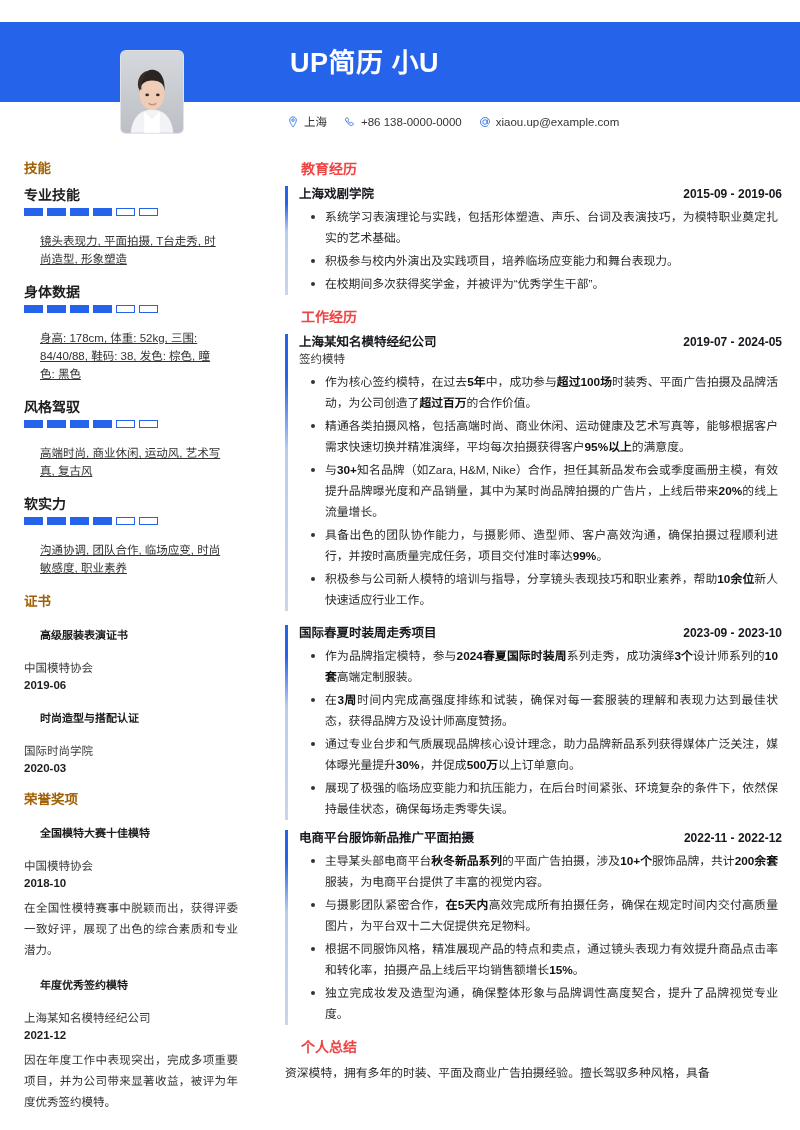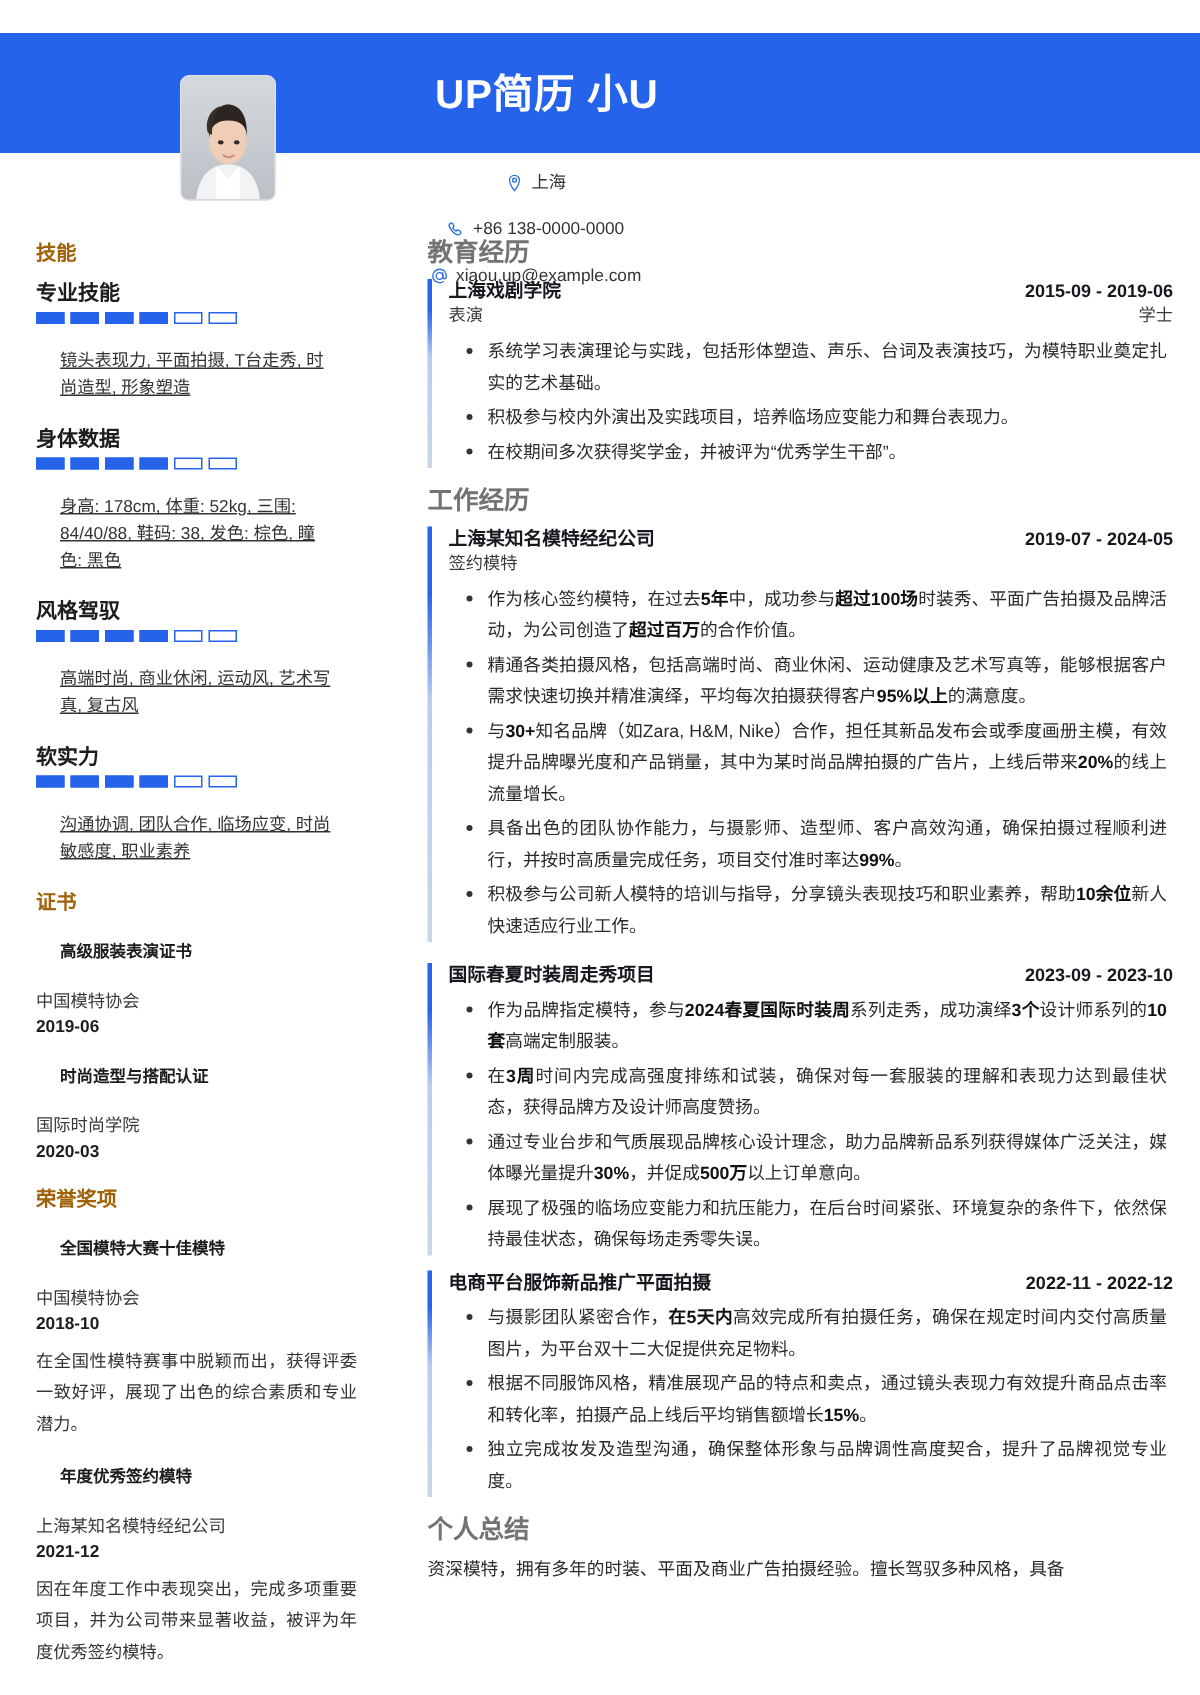--- a/index.html
+++ b/index.html
@@ -45,21 +45,20 @@
 
   .contact-row {
     position: absolute;
     left: 287px; top: 115px;
     display: flex;
     align-items: center;
     gap: 17px;
     font-size: 11.5px;
     color: #333;
     line-height: 14px;
-    flex-direction: column;
   }
   .contact-item { display: flex; align-items: center; gap: 5px; white-space: nowrap;}
   .contact-item .ci-ico { width: 12px; height: 12px; display:block; color:#2f6fe0; flex:0 0 auto;}
   .contact-item .ci-ico svg { display:block; width:12px; height:12px; }
 
   
   .col-left {
     position: absolute;
     left: 0; top: 160px;
     width: 262px;
@@ -107,22 +106,22 @@
     line-height: 17px; margin: 0 0 2px 0;
   }
   .sb-entry-desc {
     font-size: 11.5px; color: #333; line-height: 21px; margin: 6px 0 0 0;
     text-align: justify;
   }
 
   
   .mc-section { margin-bottom: 13px; }
   .mc-section-title {
-    font-size: 17px; font-weight: bold; color: #737373;
-    margin: 0 0 7px 0; line-height: 18px;
+    font-size: 14px; font-weight: bold; color: #ef4444;
+    margin: 0 0 7px 16px; line-height: 18px;
   }
   .mc-entry {
     position: relative;
     padding-left: 14px;
     margin-bottom: 9px;
   }
   .mc-entry::before {
     content: "";
     position: absolute;
     left: 0; top: 1px; bottom: 0;
@@ -317,24 +316,20 @@
 <div class="col-right">
 
   <div class="mc-section">
     <div class="mc-section-title">教育经历</div>
     <div id="edu-host">
         <div class="mc-entry">
           <div class="mc-entry-head">
             <div class="mc-org">上海戏剧学院</div>
             <div class="mc-date">2015-09 - 2019-06</div>
           </div>
-          <div class="mc-entry-head">
-            <div class="mc-role">表演</div>
-            <div class="mc-degree">学士</div>
-          </div>
           <ul class="mc-bullets">
             <li>系统学习表演理论与实践，包括形体塑造、声乐、台词及表演技巧，为模特职业奠定扎实的艺术基础。</li>
             <li>积极参与校内外演出及实践项目，培养临场应变能力和舞台表现力。</li>
             <li>在校期间多次获得奖学金，并被评为“优秀学生干部”。</li>
           </ul>
         </div>
       </div>
   </div>
 
   <div class="mc-section">
@@ -373,20 +368,21 @@
             <li>通过专业台步和气质展现品牌核心设计理念，助力品牌新品系列获得媒体广泛关注，媒体曝光量提升<b>30%</b>，并促成<b>500万</b>以上订单意向。</li>
             <li>展现了极强的临场应变能力和抗压能力，在后台时间紧张、环境复杂的条件下，依然保持最佳状态，确保每场走秀零失误。</li>
           </ul>
         </div>
         <div class="mc-entry">
           <div class="mc-entry-head">
             <div class="mc-org">电商平台服饰新品推广平面拍摄</div>
             <div class="mc-date">2022-11 - 2022-12</div>
           </div>
           <ul class="mc-bullets">
+            <li>主导某头部电商平台<b>秋冬新品系列</b>的平面广告拍摄，涉及<b>10+个</b>服饰品牌，共计<b>200余套</b>服装，为电商平台提供了丰富的视觉内容。</li>
             <li>与摄影团队紧密合作，<b>在5天内</b>高效完成所有拍摄任务，确保在规定时间内交付高质量图片，为平台双十二大促提供充足物料。</li>
             <li>根据不同服饰风格，精准展现产品的特点和卖点，通过镜头表现力有效提升商品点击率和转化率，拍摄产品上线后平均销售额增长<b>15%</b>。</li>
             <li>独立完成妆发及造型沟通，确保整体形象与品牌调性高度契合，提升了品牌视觉专业度。</li>
           </ul>
         </div>
       </div>
   </div>
 
   <div class="mc-section">
     <div class="mc-section-title">个人总结</div>

